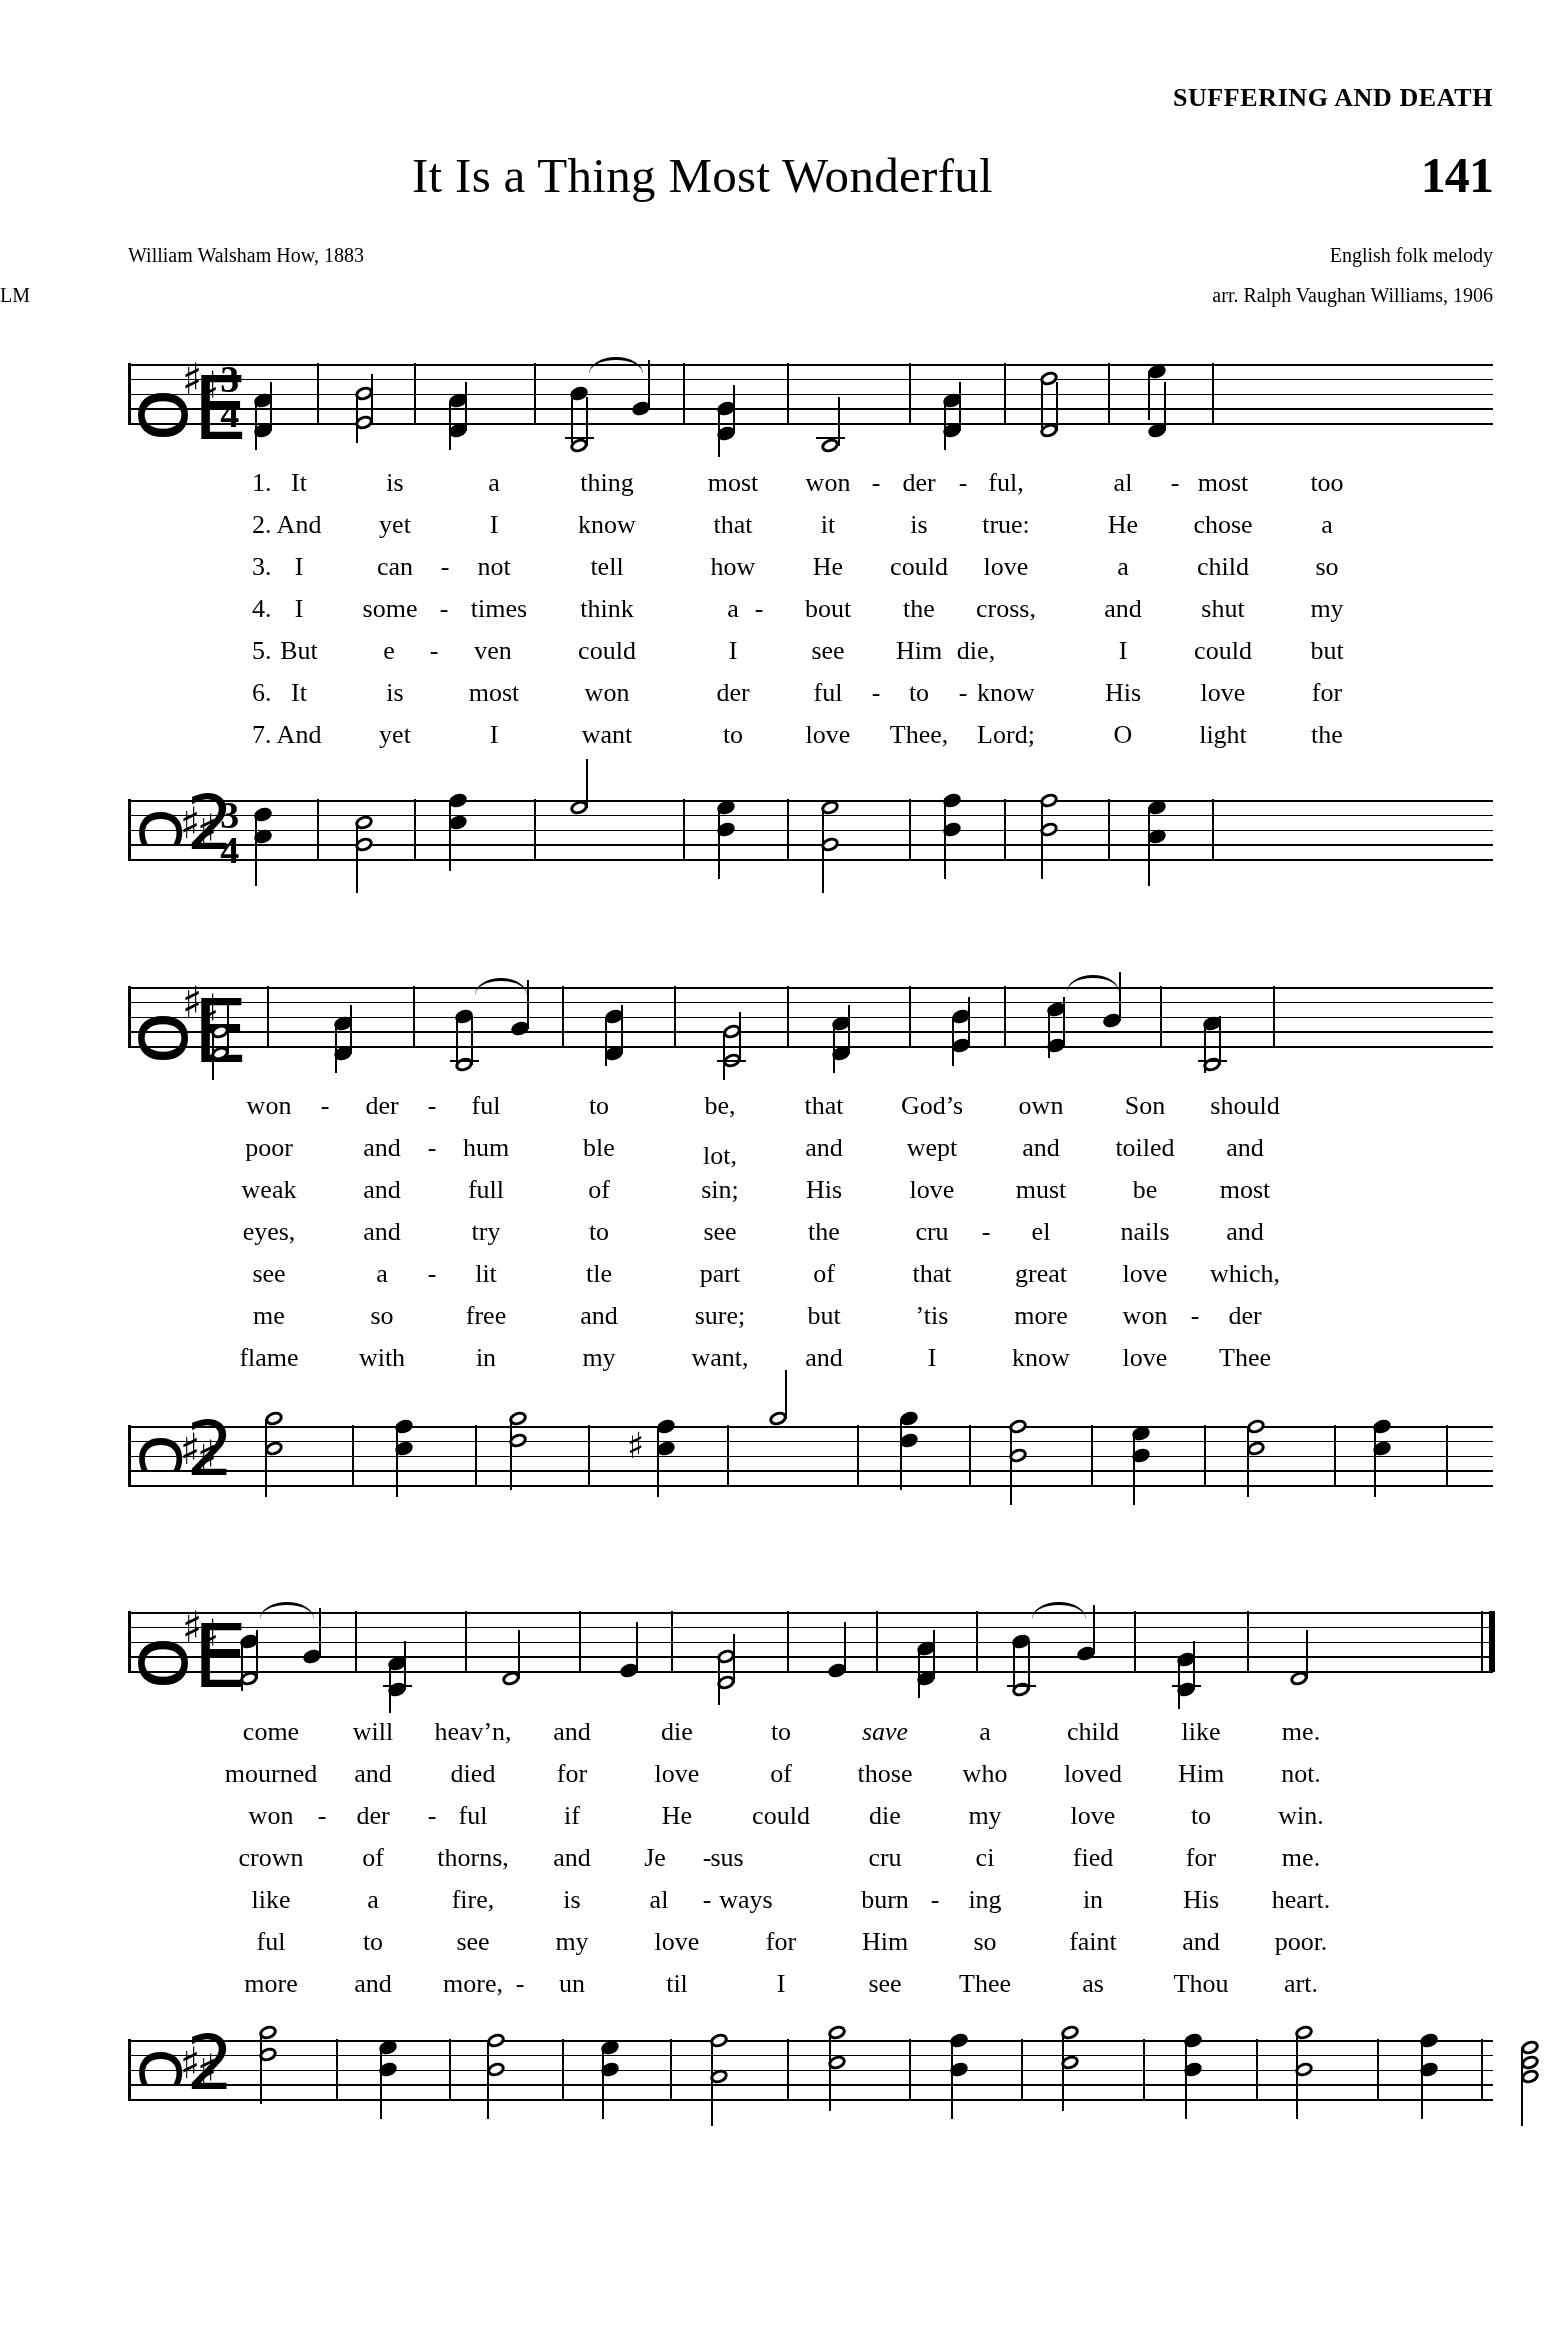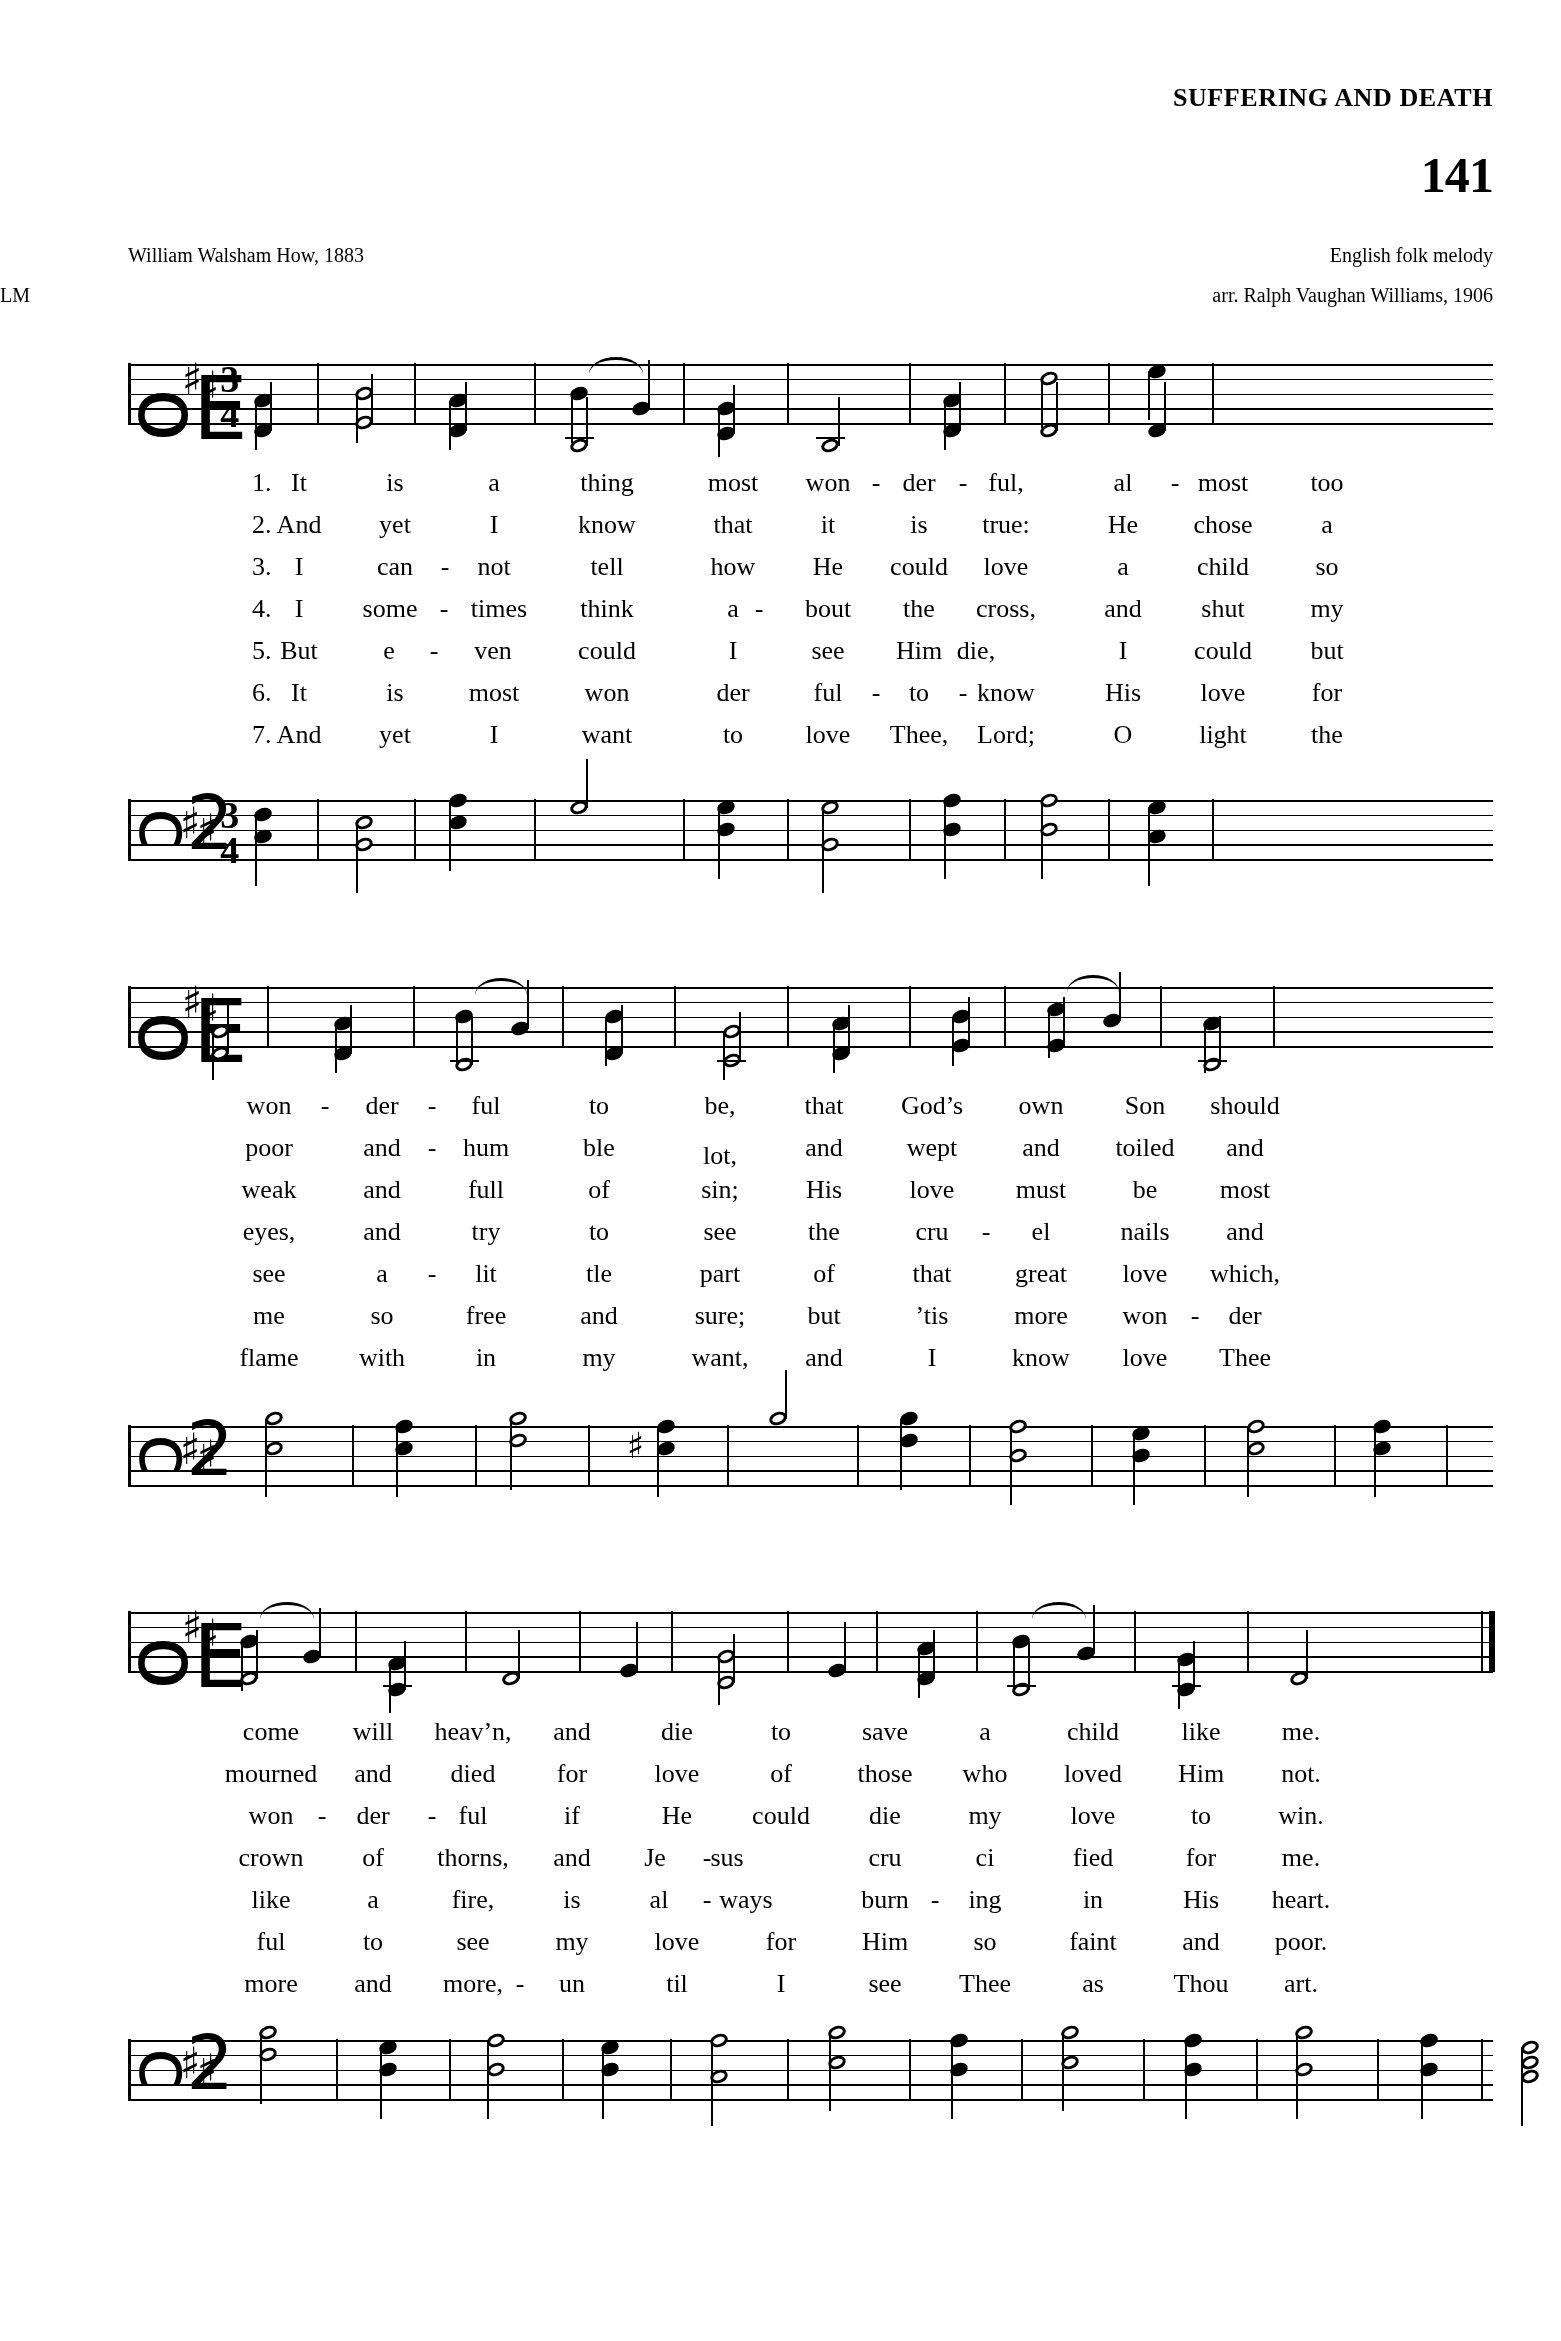--- a/index.html
+++ b/index.html
@@ -80,20 +80,21 @@
   .lyr.num{transform:none;}
   .hy{position:absolute;font-size:26px;transform:translateX(-50%);top:0;}
 </style>
 </head>
 <body>
 
 <div class="page">
 
   <div class="section-head">SUFFERING AND DEATH</div>
 
+  <div class="hymn-title">It Is a Thing Most Wonderful</div>
 
   <div class="hymn-number">141</div>
 
   <div class="attrib author">William Walsham How, 1883</div>
   <div class="attrib meter">LM</div>
   <div class="attrib arr1">English folk melody</div>
   <div class="attrib arr2">arr. Ralph Vaughan Williams, 1906</div>
 
   <div class="system" id="sys1" style="top:340px;">
       <div class="staff" style="top: 24px;">
@@ -802,21 +803,21 @@
       <div class="endbar-thick" style="left: 1361px; top: 25px;"></div>
     </div>
   <div class="lyrics" id="lyr3" style="top:1717px;">
       <div class="lyr-row">
         <span class="lyr" style="left: 271px;">come</span>
         <span class="lyr" style="left: 373px;">will</span>
         <span class="lyr" style="left: 473px;">heav’n,</span>
         <span class="lyr" style="left: 572px;">and</span>
         <span class="lyr" style="left: 677px;">die</span>
         <span class="lyr" style="left: 781px;">to</span>
-        <span class="lyr" style="left: 885px;">save</span>
+        <span class="lyr" style="left: 885px; font-style: italic;">save</span>
         <span class="lyr" style="left: 985px;">a</span>
         <span class="lyr" style="left: 1093px;">child</span>
         <span class="lyr" style="left: 1201px;">like</span>
         <span class="lyr" style="left: 1301px;">me.</span>
       </div>
       <div class="lyr-row">
         <span class="lyr" style="left: 271px;">mourned</span>
         <span class="lyr" style="left: 373px;">and</span>
         <span class="lyr" style="left: 473px;">died</span>
         <span class="lyr" style="left: 572px;">for</span>

